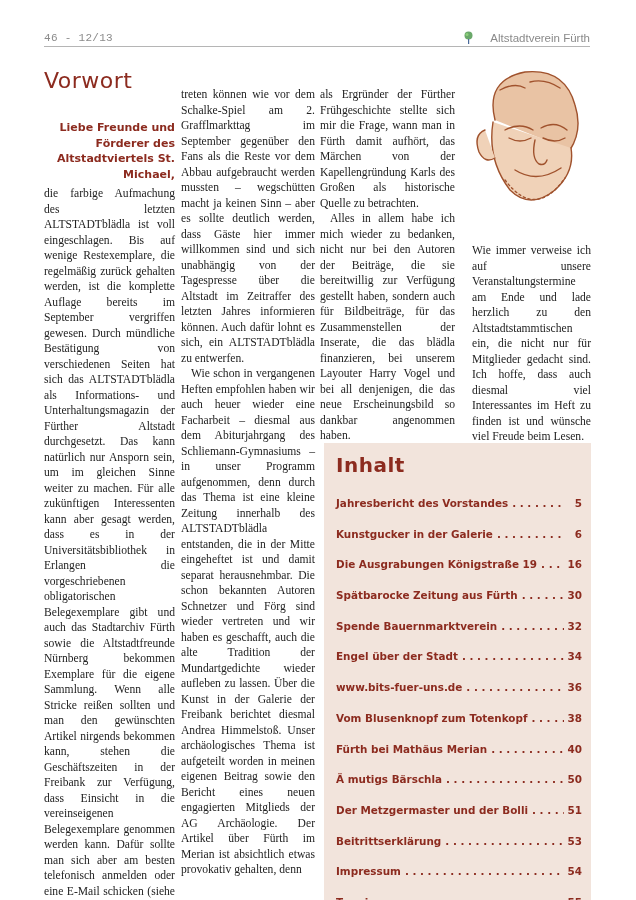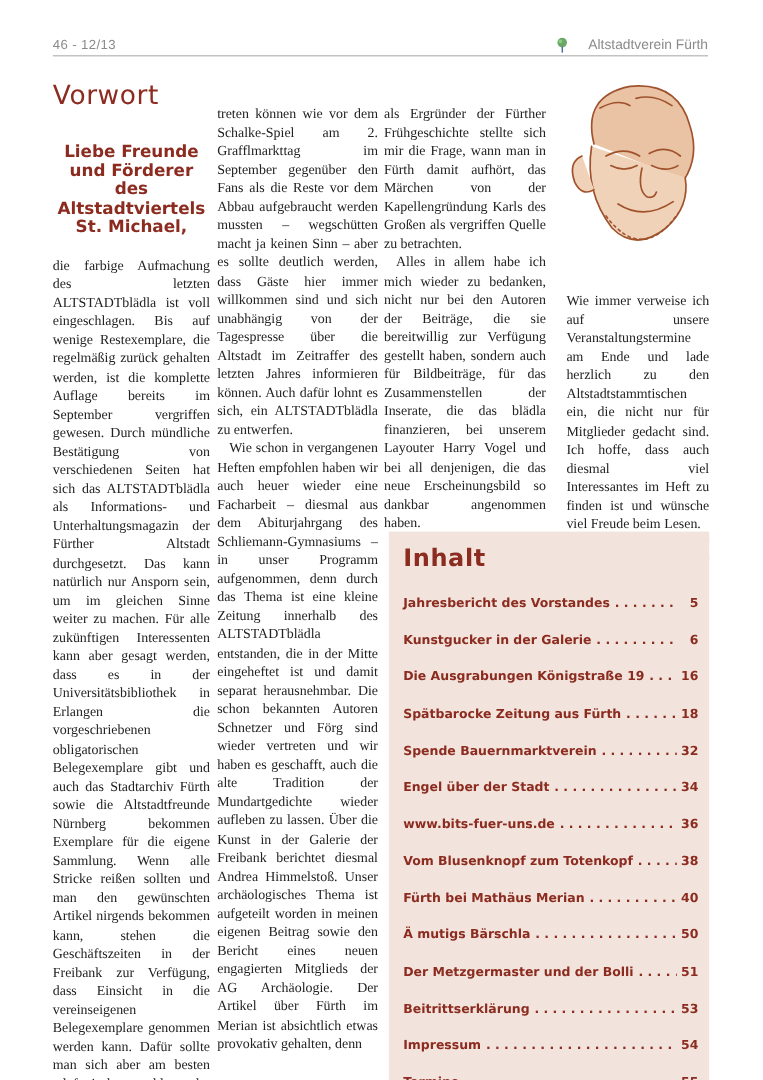--- a/index.html
+++ b/index.html
@@ -1,31 +1,31 @@
 <!DOCTYPE html>
 <html><head>
 <meta charset="utf-8">
 <style>
   * { margin:0; padding:0; box-sizing:border-box; }
   html, body { width:636px; height:900px; background:#ffffff; overflow:hidden; }
   body { position:relative; font-family:"DejaVu Serif", serif; color:#222; }
   .header { position:absolute; top:0; left:0; width:636px; height:42px; }
-  .page-no { position:absolute; left:44px; top:32px; font-family:Liberation Sans, sans-serif; font-size:11px; color:#8a8a8a; letter-spacing:0.3px; }
+  .page-no { position:absolute; left:44px; top:32px; font-family:Liberation Mono, monospace; font-size:11px; color:#8a8a8a; letter-spacing:0.3px; }
   .brand { position:absolute; right:46px; top:31px; font-family:"Liberation Sans", sans-serif; font-size:11.5px; color:#8a8a8a; display:flex; align-items:center; gap:16px; }
   .brand svg { width:11px; height:13px; }
   .rule { position:absolute; left:44px; right:46px; top:46px; height:1px; background:#b5b5b5; }
   .title { position:absolute; left:44px; top:68px; font-family:"DejaVu Sans", sans-serif; font-weight:normal; font-size:22px; color:#8c2b1f; letter-spacing:0.5px; }
   .col { position:absolute; font-family:"Liberation Serif", serif; font-size:11.6px; line-height:15.5px; color:#222; text-align:justify; hyphens:manual; }
   .col p { text-indent:0; }
   .col p + p { text-indent:10px; }
   .col1 { left:44px; top:120px; width:131px; }
   .col2 { left:181px; top:87px; width:134px; }
   .col3 { left:320px; top:87px; width:135px; }
   .col4 { left:472px; top:243px; width:119px; }
-  .greeting { font-family:"DejaVu Sans", sans-serif; font-weight:bold; font-size:14px; line-height:15.5px; color:#8c2b1f; text-align:center; margin-bottom:16px; }
+  .greeting { font-family:"DejaVu Sans", sans-serif; font-weight:bold; font-size:11px; line-height:15.5px; color:#8c2b1f; text-align:right; margin-bottom:4px; }
   .sign { text-align:right; font-style:italic; color:#333; }
   .portrait { position:absolute; left:465px; top:60px; width:130px; height:170px; }
   .toc { position:absolute; left:324px; top:443px; width:267px; height:457px; background:#f2e4dc; padding:10px 9px 0 12px; }
   .toc h2 { font-family:"DejaVu Sans", sans-serif; font-weight:bold; font-size:20px; color:#8c2b1f; margin-bottom:20px; letter-spacing:0.5px; }
   .toc-item { display:flex; align-items:baseline; height:30.7px; font-family:"DejaVu Sans", sans-serif; font-weight:bold; font-size:10.4px; color:#8c2b1f; cursor:pointer; }
   .toc-item .lbl { white-space:nowrap; }
   .toc-item .dots { flex:1; overflow:hidden; white-space:nowrap; letter-spacing:3.2px; padding-left:4px; }
   .toc-item .dots::before { content:". . . . . . . . . . . . . . . . . . . . . . . . . . . . . . . . . . . . . . . . . . . ."; letter-spacing:0; }
   .toc-item .pg { min-width:18px; text-align:right; padding-left:2px; }
 </style>
@@ -52,21 +52,21 @@
   <p>die farbige Aufmachung des letzten ALTSTADTblädla ist voll eingeschlagen. Bis auf wenige Restexemplare, die regelmäßig zurück gehalten werden, ist die komplette Auflage bereits im September vergriffen gewesen. Durch mündliche Bestätigung von verschiedenen Seiten hat sich das ALTSTADTblädla als Informations- und Unterhaltungsmagazin der Fürther Altstadt durchgesetzt. Das kann natürlich nur Ansporn sein, um im gleichen Sinne weiter zu machen. Für alle zukünftigen Interessenten kann aber gesagt werden, dass es in der Universitätsbibliothek in Erlangen die vorgeschriebenen obligatorischen Belegexemplare gibt und auch das Stadtarchiv Fürth sowie die Altstadtfreunde Nürnberg bekommen Exemplare für die eigene Sammlung. Wenn alle Stricke reißen sollten und man den gewünschten Artikel nirgends bekommen kann, stehen die Geschäftszeiten in der Freibank zur Verfügung, dass Einsicht in die vereinseigenen Belegexemplare genommen werden kann. Dafür sollte man sich aber am besten telefonisch anmelden oder eine E-Mail schicken (siehe Impressum).</p>
 
 </div>
 
 <div class="col col2">
   <p>treten können wie vor dem Schalke-Spiel am 2. Grafflmarkttag im September gegenüber den Fans als die Reste vor dem Abbau aufgebraucht werden mussten – wegschütten macht ja keinen Sinn – aber es sollte deutlich werden, dass Gäste hier immer willkommen sind und sich unabhängig von der Tagespresse über die Altstadt im Zeitraffer des letzten Jahres informieren können. Auch dafür lohnt es sich, ein ALTSTADTblädla zu entwerfen.</p>
   <p>Wie schon in vergangenen Heften empfohlen haben wir auch heuer wieder eine Facharbeit – diesmal aus dem Abiturjahrgang des Schliemann-Gymnasiums – in unser Programm aufgenommen, denn durch das Thema ist eine kleine Zeitung innerhalb des ALTSTADTblädla entstanden, die in der Mitte eingeheftet ist und damit separat herausnehmbar. Die schon bekannten Autoren Schnetzer und Förg sind wieder vertreten und wir haben es geschafft, auch die alte Tradition der Mundartgedichte wieder aufleben zu lassen. Über die Kunst in der Galerie der Freibank berichtet diesmal Andrea Himmelstoß. Unser archäologisches Thema ist aufgeteilt worden in meinen eigenen Beitrag sowie den Bericht eines neuen engagierten Mitglieds der AG Archäologie. Der Artikel über Fürth im Merian ist absichtlich etwas provokativ gehalten, denn</p>
 </div>
 
 <div class="col col3">
-  <p>als Ergründer der Fürther Frühgeschichte stellte sich mir die Frage, wann man in Fürth damit aufhört, das Märchen von der Kapellengründung Karls des Großen als vergriffen Quelle zu betrachten.</p>
+  <p>als Ergründer der Fürther Frühgeschichte stellte sich mir die Frage, wann man in Fürth damit aufhört, das Märchen von der Kapellengründung Karls des Großen als historische Quelle zu betrachten.</p>
   <p>Alles in allem habe ich mich wieder zu bedanken, nicht nur bei den Autoren der Beiträge, die sie bereitwillig zur Verfügung gestellt haben, sondern auch für Bildbeiträge, für das Zusammenstellen der Inserate, die das blädla finanzieren, bei unserem Layouter Harry Vogel und bei all denjenigen, die das neue Erscheinungsbild so dankbar angenommen haben.</p>
 </div>
 
 <svg class="portrait" viewBox="0 0 130 170">
   <g fill="none" stroke="#a0522d" stroke-width="1.4" stroke-linecap="round">
     <path d="M30 60 Q20 20 60 12 Q100 8 110 45 Q118 70 105 90" fill="#e9c3a4"></path>
     <path d="M28 62 Q22 100 45 130 Q65 150 90 130 Q110 112 106 88" fill="#f0d2b8"></path>
     <path d="M20 70 Q8 75 14 92 Q20 104 30 98" fill="#f0d2b8"></path>
     <path d="M40 70 Q55 62 68 70"></path>
     <path d="M76 68 Q90 60 102 70"></path>
@@ -98,21 +98,21 @@
       <span class="pg">6</span>
     </div>
   <div class="toc-item">
       <span class="lbl">Die Ausgrabungen Königstraße 19</span>
       <span class="dots"></span>
       <span class="pg">16</span>
     </div>
   <div class="toc-item">
       <span class="lbl">Spätbarocke Zeitung aus Fürth</span>
       <span class="dots"></span>
-      <span class="pg">18</span>
+      <span class="pg">30</span>
     </div>
   <div class="toc-item">
       <span class="lbl">Spende Bauernmarktverein</span>
       <span class="dots"></span>
       <span class="pg">32</span>
     </div>
   <div class="toc-item">
       <span class="lbl">Engel über der Stadt</span>
       <span class="dots"></span>
       <span class="pg">34</span>

